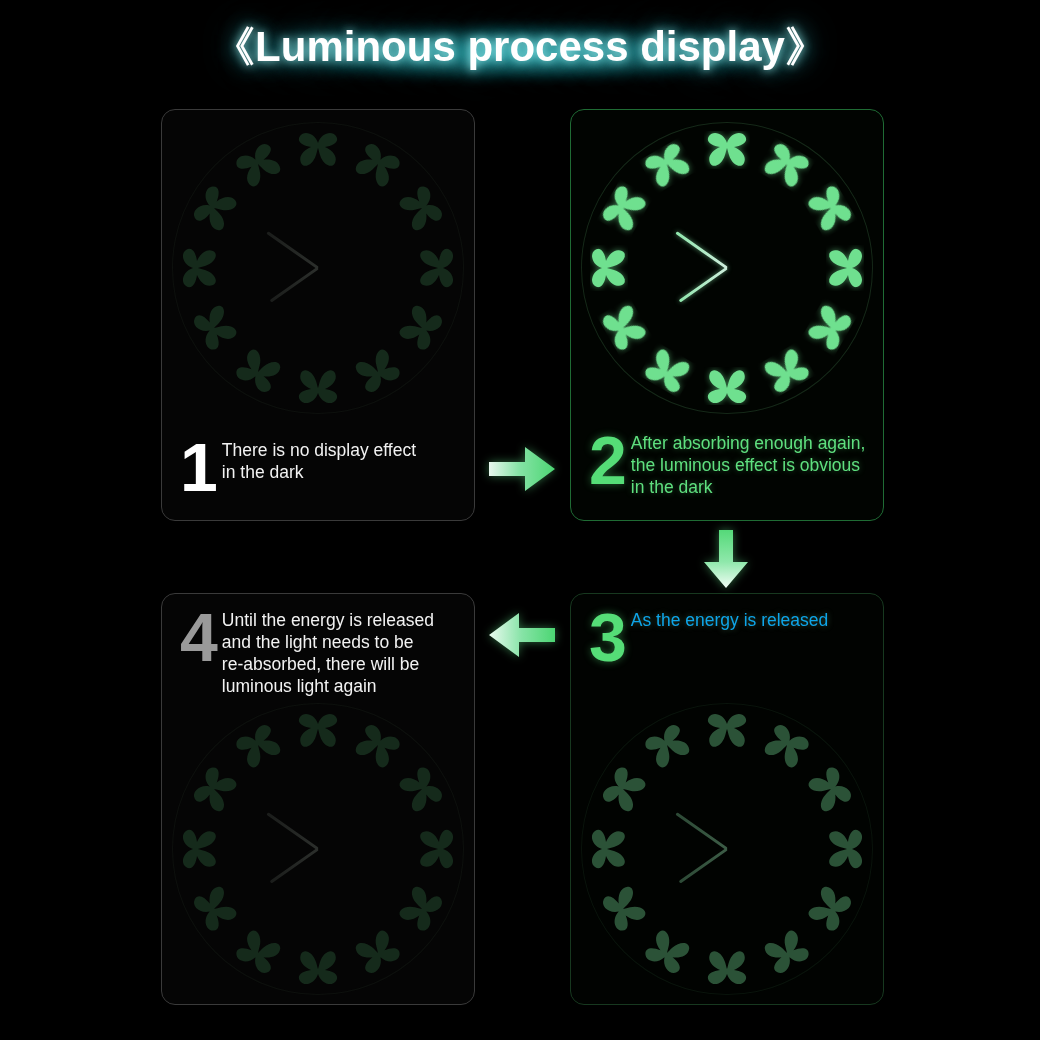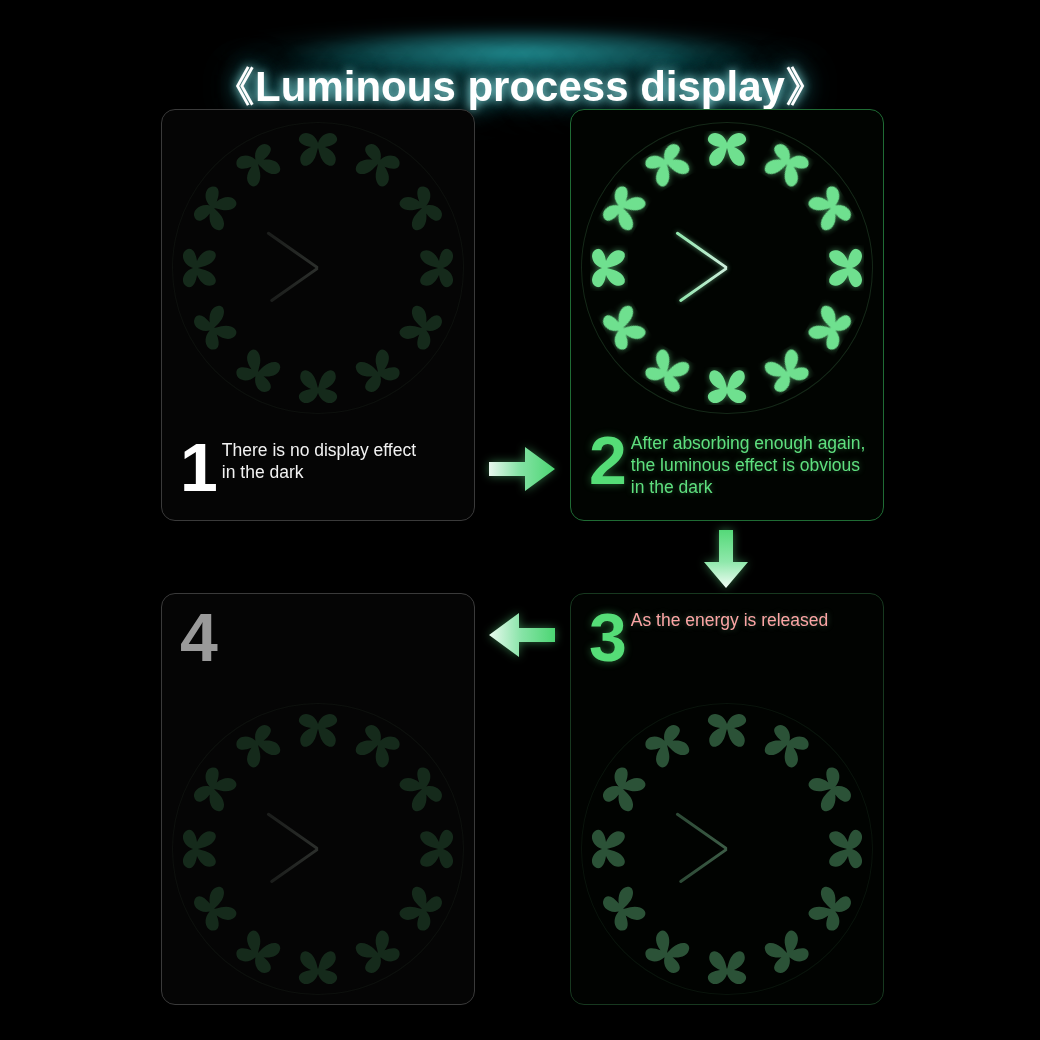--- a/index.html
+++ b/index.html
@@ -20,21 +20,20 @@
     position: absolute; left: 50%; top: 6px; transform: translateX(-50%);
     width: 640px; height: 62px;
     background: radial-gradient(ellipse 50% 55% at 50% 50%, rgba(38,150,155,0.95) 0%, rgba(25,105,110,0.70) 45%, rgba(8,40,44,0.25) 75%, rgba(0,0,0,0) 100%);
     filter: blur(5px);
   }
   .title-text {
     position: relative;
     font-size: 42px; font-weight: bold; color: #ffffff;
     letter-spacing: 0px; line-height: 62px;
     text-shadow: 0 0 10px rgba(170,255,255,0.85), 0 0 22px rgba(60,200,210,0.8), 0 0 36px rgba(30,150,165,0.6);
-    margin-top: 40px;
   }
 
   
   .panel {
     position: absolute;
     border-radius: 14px;
     overflow: hidden;
   }
   .panel.dim   { border: 1px solid #3a3a3a; background: #050505; }
   .panel.bright{ border: 1px solid #1f6b34; background: #010401; }
@@ -95,21 +94,21 @@
     font-size: 68px; font-weight: bold; line-height: 62px;
     letter-spacing: -2px; flex: 0 0 auto; padding-left: 4px;
   }
   .num-white { color: #ffffff; }
   .num-grey  { color: #9a9a9a; }
   .num-green { color: #55dd77; text-shadow: 0 0 8px rgba(85,221,119,0.45); }
 
   .captext { font-size: 17.5px; line-height: 22px; padding-top: 3px; }
   .txt-white { color: #f2f2f2; }
   .txt-green { color: #5fe07f; text-shadow: 0 0 6px rgba(95,224,127,0.4); }
-  .txt-paleg  { color: #fca5a5; text-shadow: 0 0 6px rgba(150,235,175,0.35); }
+  .txt-paleg  { color: #0ea5e9; text-shadow: 0 0 6px rgba(150,235,175,0.35); }
 
   
   .arrow { position: absolute; }
   #arrow-right { left: 487px; top: 443px; width: 70px; height: 52px; }
   #arrow-down  { left: 700px; top: 528px; width: 52px; height: 62px; }
   #arrow-left  { left: 487px; top: 609px; width: 70px; height: 52px; }
   .arrow svg { width: 100%; height: 100%; display: block; filter: drop-shadow(0 0 5px rgba(100,230,140,0.45)); }
 </style>
 </head>
 <body>
@@ -342,20 +341,26 @@
           </svg>
         </div>
         <div class="hand" style="width: 58px; transform: rotate(145deg) translateY(-1.5px);"></div>
         <div class="hand" style="width: 62px; transform: rotate(215deg) translateY(-1.5px);"></div>
       </div>
   </div>
 
   <div class="panel dim" id="panel-4">
     <div class="caption">
       <div class="bignum num-grey">4</div>
+      <div class="captext txt-white">
+        <div>Until the energy is released</div>
+        <div>and the light needs to be</div>
+        <div>re-absorbed, there will be</div>
+        <div>luminous light again</div>
+      </div>
     </div>
     <div class="clock lvl-dim">
       <div class="dialring d"></div>
     <div class="bfly" style="transform: translate(0px, -118px) rotate(0deg);">
           <svg viewBox="0 0 46 38">
             <path d="M23 12 C20 2, 9 -1, 5 5 C1 11, 8 15, 16 16 C9 19, 3 25, 6 32 C9 38, 18 34, 21 24 C21.8 21.5, 22.3 19, 23 17 C23.7 19, 24.2 21.5, 25 24 C28 34, 37 38, 40 32 C43 25, 37 19, 30 16 C38 15, 45 11, 41 5 C37 -1, 26 2, 23 12 Z"></path>
           </svg>
         </div>
         <div class="bfly" style="transform: translate(59px, -102.2px) rotate(30deg);">
           <svg viewBox="0 0 46 38">

